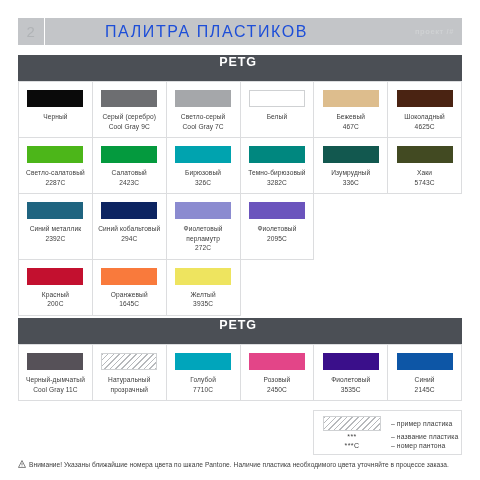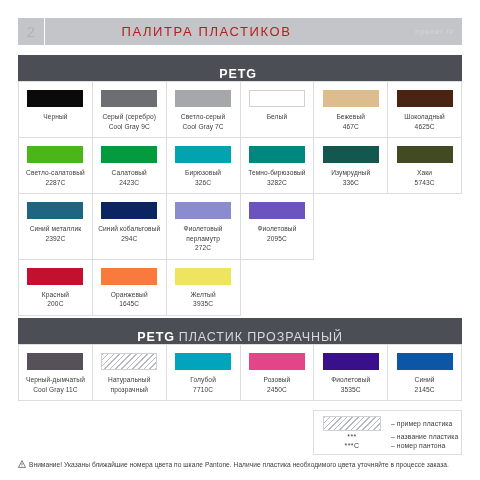--- a/index.html
+++ b/index.html
@@ -42,22 +42,22 @@
     font-size: 15px;
     font-weight: 400;
     letter-spacing: 0.5px;
     border-right: 1px solid #ffffff;
   }
   .topbar-title {
     flex: 1;
     display: flex;
     align-items: center;
     justify-content: center;
-    color: #b91c1c;
-    font-size: 13px;
+    color: #1d4ed8;
+    font-size: 16px;
     letter-spacing: 1.6px;
     font-weight: 400;
     white-space: nowrap;
   }
   .topbar-brand {
     width: 86px;
     display: flex;
     align-items: center;
     justify-content: flex-end;
     padding-right: 8px;
@@ -73,21 +73,21 @@
     position: absolute;
     left: 18px;
     width: 444px;
     box-sizing: border-box;
   }
   .section-header {
     height: 26px;
     background: #4b4f55;
     color: #d7d9db;
     display: flex;
-    align-items: flex-end;
+    align-items: flex-start;
     justify-content: center;
     font-size: 12.5px;
     letter-spacing: 0.9px;
     white-space: nowrap;
     box-sizing: border-box;
   }
   .section-header b {
     color: #ffffff;
     font-weight: 700;
     margin-right: 4px;
@@ -336,21 +336,20 @@
         </div>
         <div class="cell empty"></div>
         <div class="cell empty"></div>
         <div class="cell empty"></div>
       </div>
   </div>
 
   <div class="section" id="section-1" style="top:318px;">
     <div class="section-header">
       <b>PETG</b>
-      <span>ПЛАСТИК ПРОЗРАЧНЫЙ</span>
     </div>
     <div class="grid" id="grid-1">
         <div class="cell">
           <div class="swatch" style="background-color: rgb(86, 81, 88);"></div>
           <div class="cell-name">Черный-дымчатый</div>
           <div class="cell-code">Cool Gray 11C</div>
         </div>
         <div class="cell">
           <div class="swatch hatch"></div>
           <div class="cell-name">Натуральный</div>

